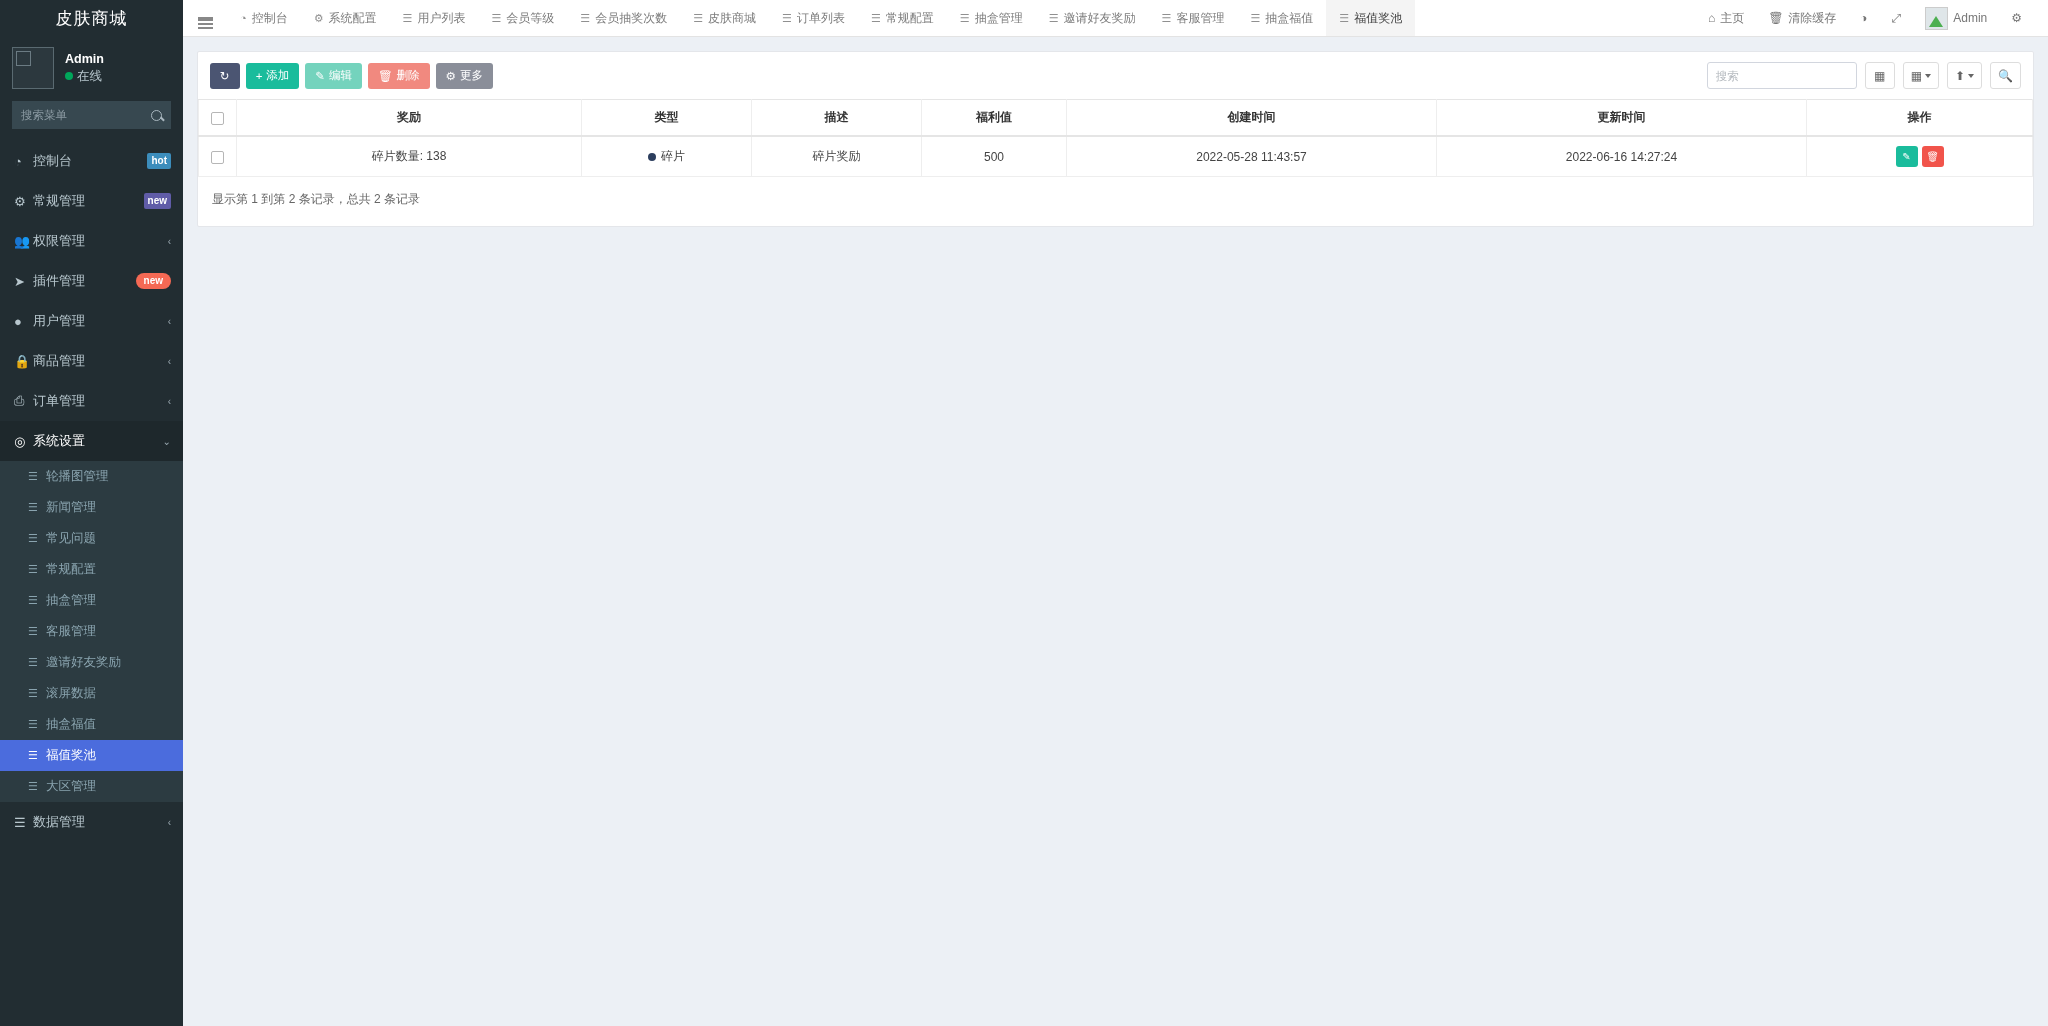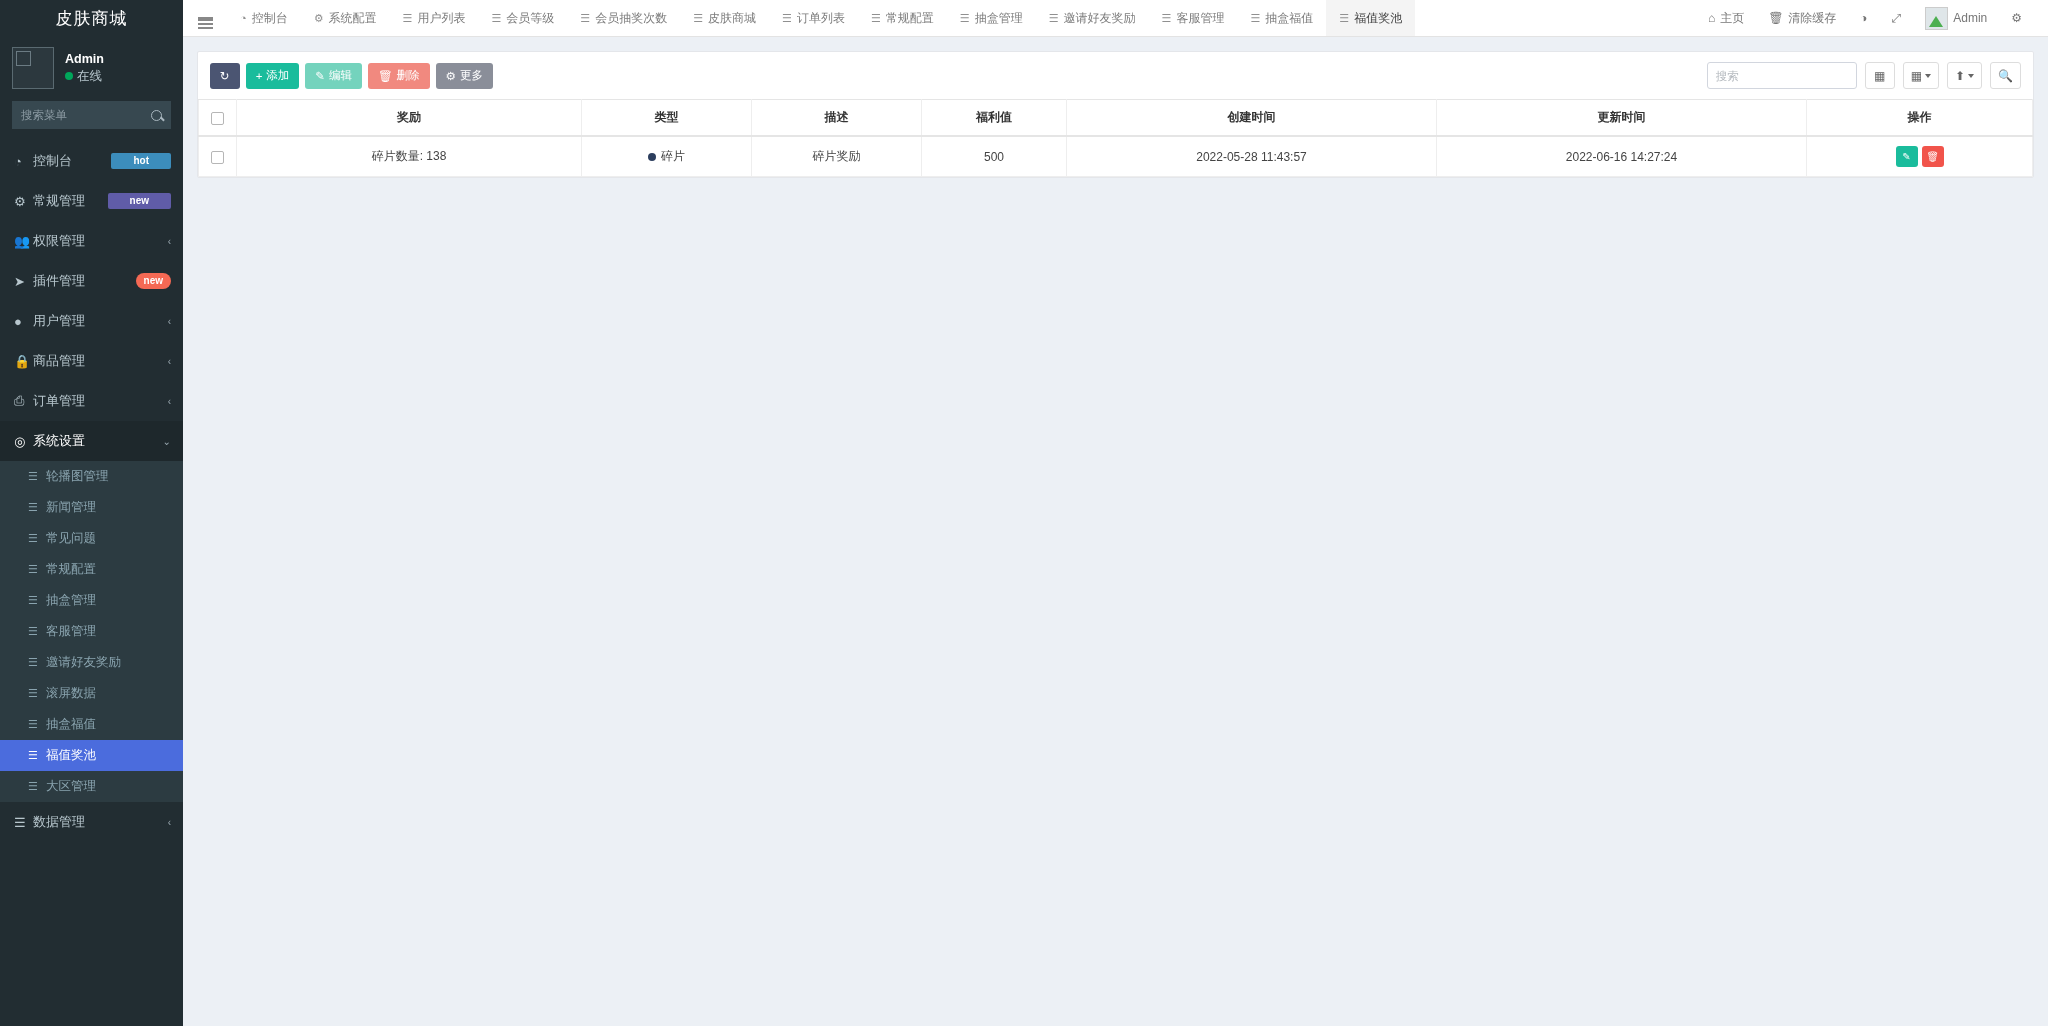--- a/index.html
+++ b/index.html
@@ -50,21 +50,21 @@
 
   .nav-item {
     display: flex; align-items: center; height: 40px; padding: 0 12px 0 14px;
     color: #b8c7ce; font-size: 13px; cursor: pointer; position: relative;
   }
   .nav-item .ico { width: 19px; font-size: 13px; color: #b8c7ce; flex: 0 0 auto; display:flex; align-items:center; }
   .nav-item .txt { flex: 1 1 auto; }
   .nav-item.open { background: #1e282c; color: #ffffff; }
   .nav-item.open .ico { color: #ffffff; }
   .badge {
-    font-size: 10px; color: #fff; padding: 2px 22px; border-radius: 3px;
+    font-size: 10px; color: #fff; padding: 2px 4px; border-radius: 3px;
     font-weight: bold; line-height: 1.2;
   }
   .badge.hot { background: #3c8dbc; border-radius: 2px; }
   .badge.new-purple { background: #605ca8; border-radius: 2px; }
   .badge.new-red { background: #f56954; border-radius: 10px; padding: 2px 8px; }
   .chev { font-size: 10px; color: #9aa9b1; }
 
   .sub-list { background: #2c3b41; }
   .sub-item {
     display: flex; align-items: center; height: 31px; padding-left: 28px;
@@ -425,14 +425,15 @@
                   <span>✎</span>
                 </button>
                 <button class="op-btn d">
                   <span>🗑</span>
                 </button>
               </span></td>
           </tr>
         </tbody>
     </table>
 
+    <div id="footer-count">显示第 1 到第 2 条记录，总共 2 条记录</div>
   </div>
 </div>
 
 </body></html>

